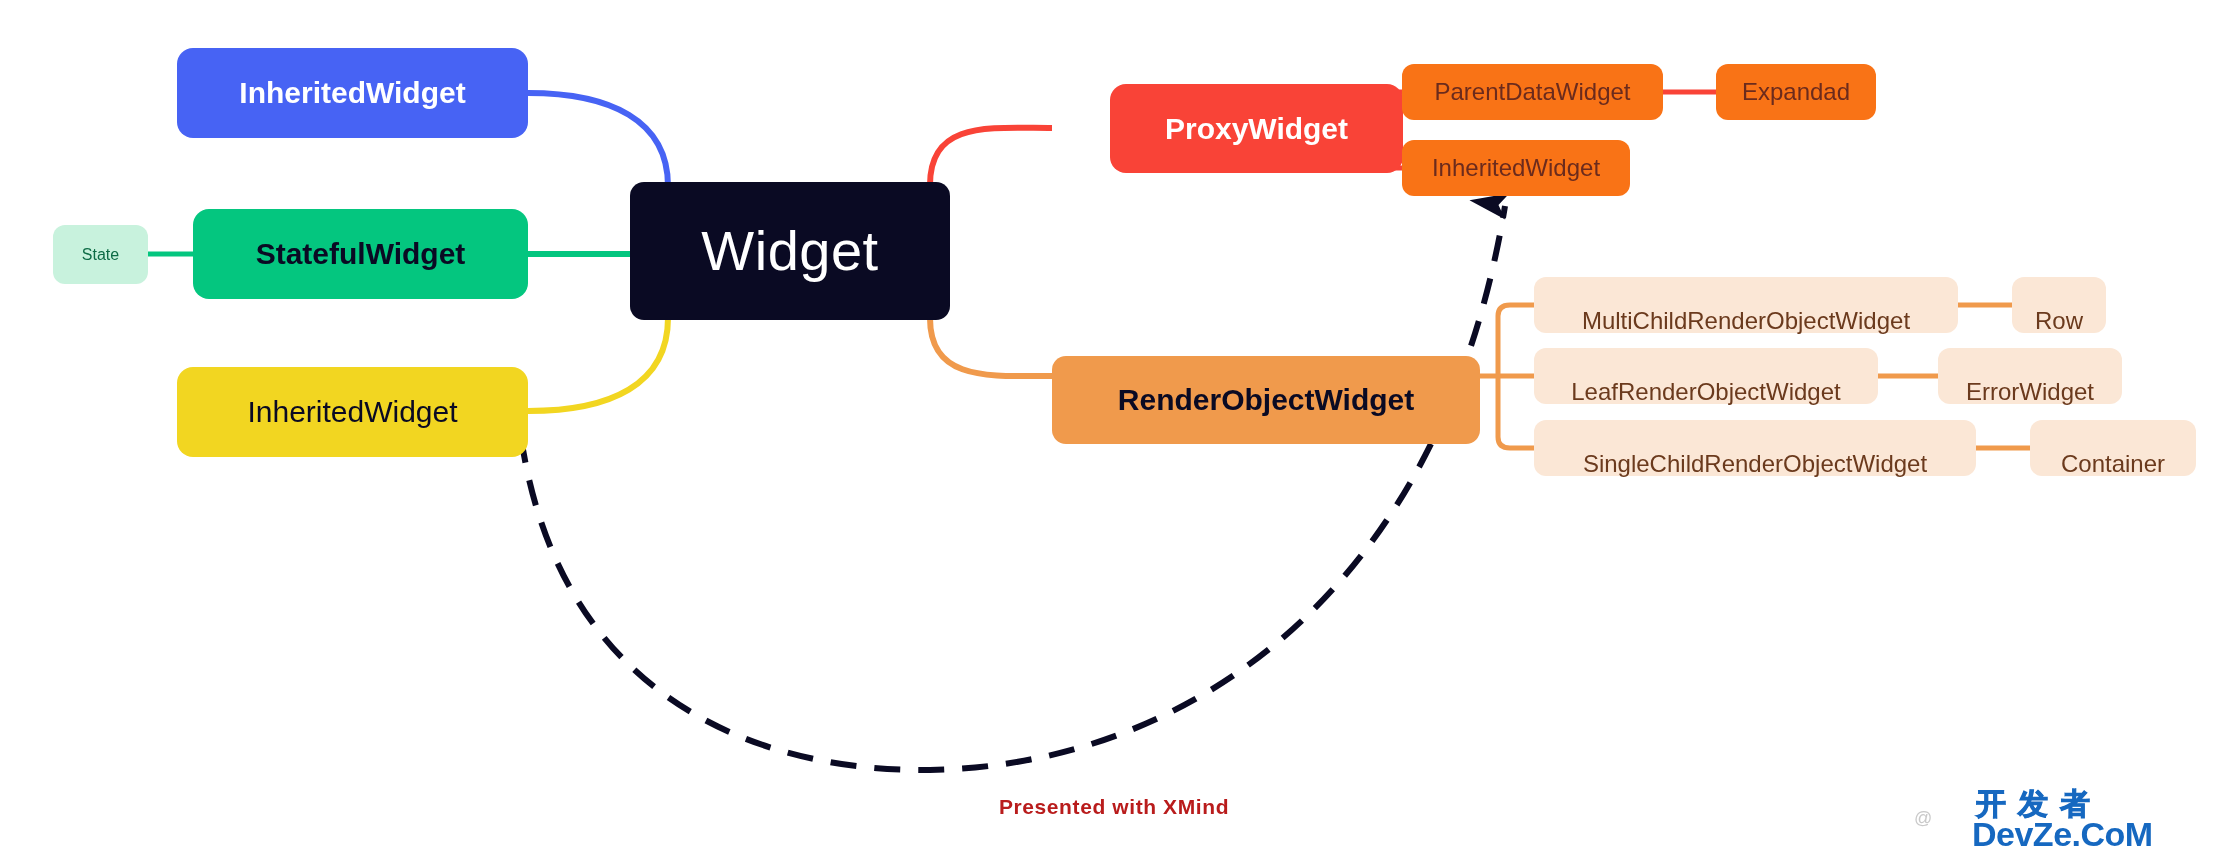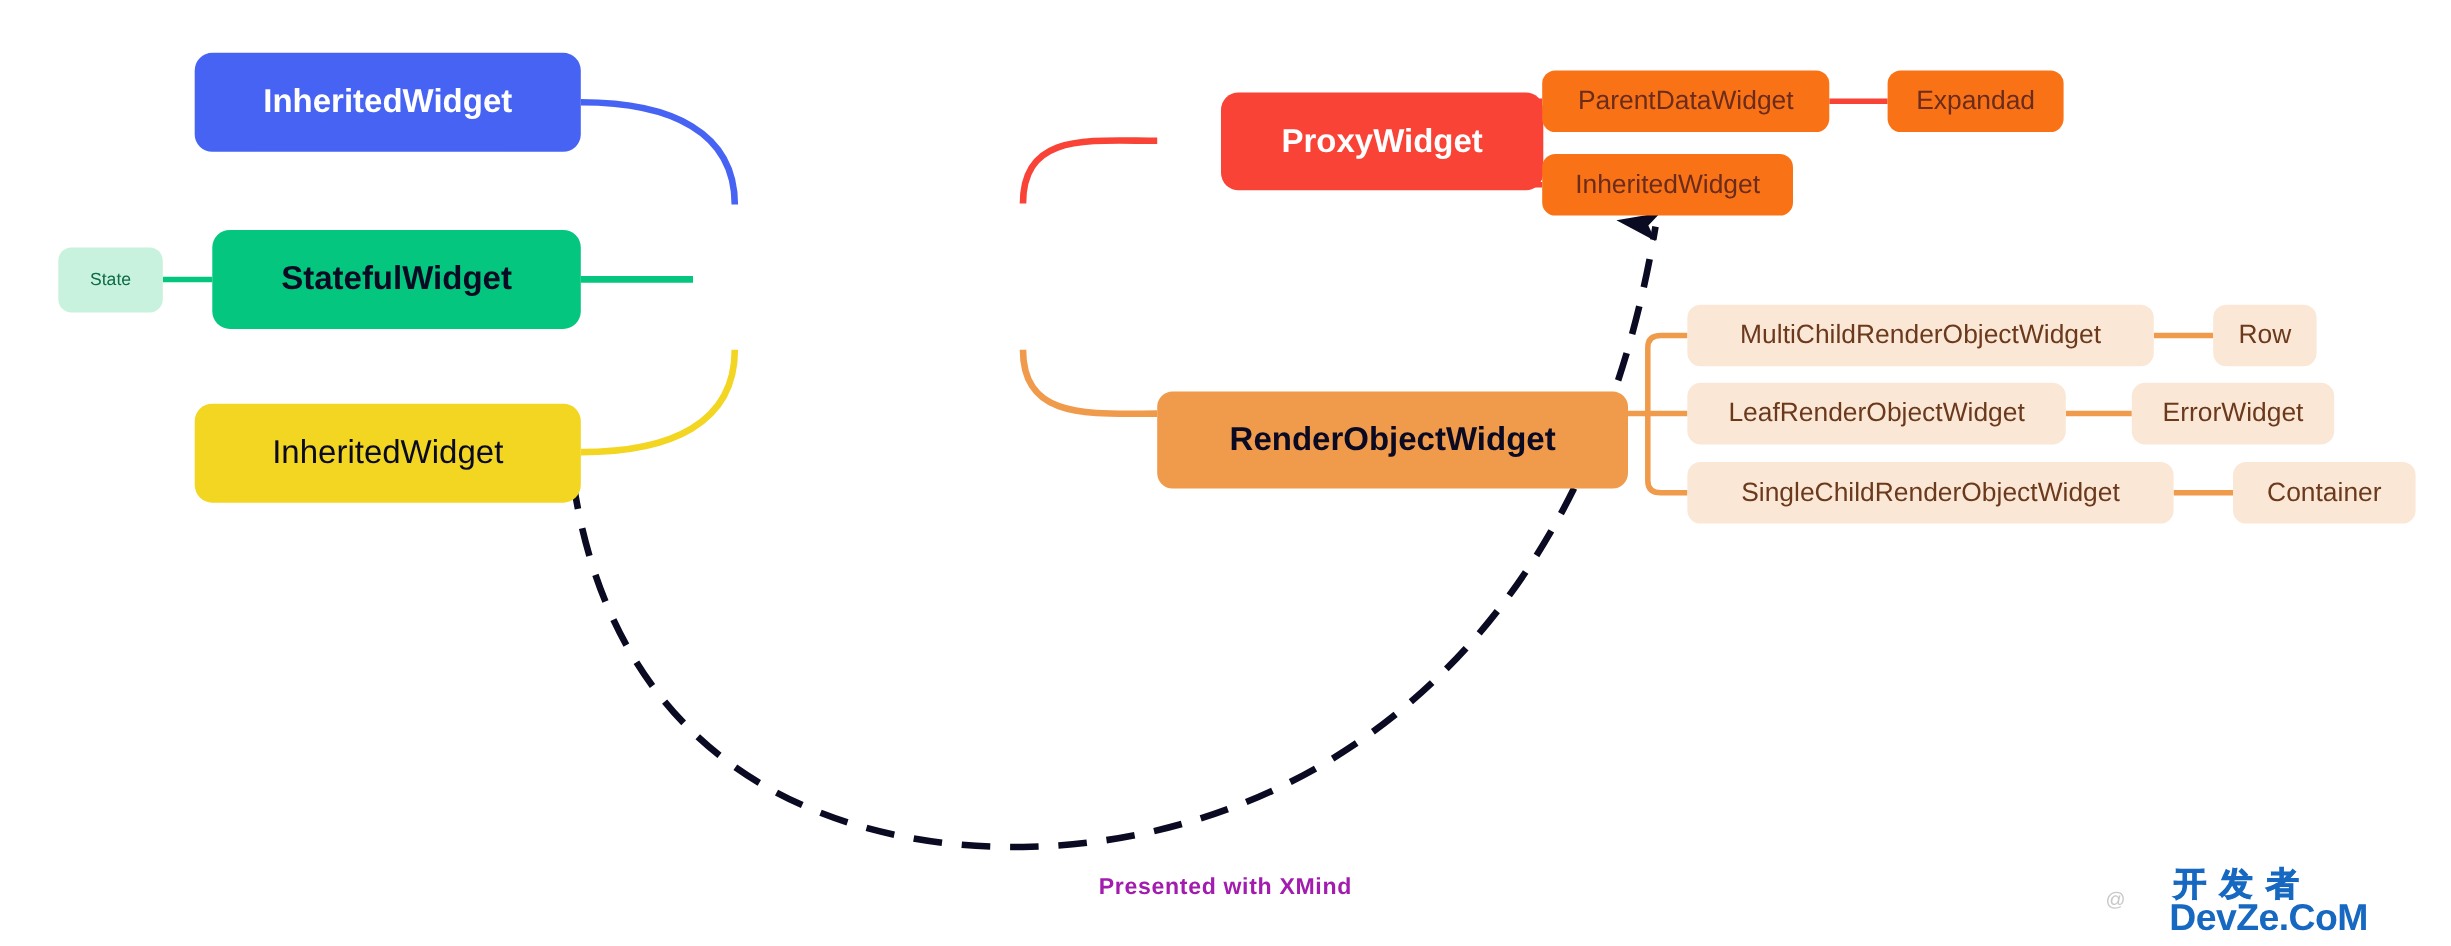--- a/index.html
+++ b/index.html
@@ -95,29 +95,30 @@
     background: #f97316;
     color: #6b2b1d;
     border-radius: 12px;
     font-size: 24px;
   }
   .n-peach {
     background: #fbe7d6;
     color: #6b3a1d;
     border-radius: 12px;
     font-size: 24px;
+    align-items: flex-end;
   }
 
   .footer-label {
     position: absolute;
     left: 0;
     top: 795px;
     width: 2228px;
     text-align: center;
-    color: #a21caf;
+    color: #b91c1c;
     font-size: 21px;
     font-weight: 700;
     letter-spacing: 0.6px;
   }
 
   .watermark {
     position: absolute;
     right: 14px;
     bottom: 4px;
     width: 300px;
@@ -201,20 +202,23 @@
   </div>
 
   <div class="node n-stateful" style="left:193px; top:209px; width:335px; height:90px;">
     <span>StatefulWidget</span>
   </div>
 
   <div class="node n-inherited-left" style="left:177px; top:367px; width:351px; height:90px;">
     <span>InheritedWidget</span>
   </div>
 
+  <div class="node n-root" style="left:630px; top:182px; width:320px; height:138px;">
+    <span>Widget</span>
+  </div>
 
   <div class="node n-proxy" style="left:1110px; top:84px; width:293px; height:89px;">
     <span>ProxyWidget</span>
   </div>
 
   <div class="node n-pink" style="left:1402px; top:64px; width:261px; height:56px;">
     <span>ParentDataWidget</span>
   </div>
 
   <div class="node n-pink" style="left:1716px; top:64px; width:160px; height:56px;">

